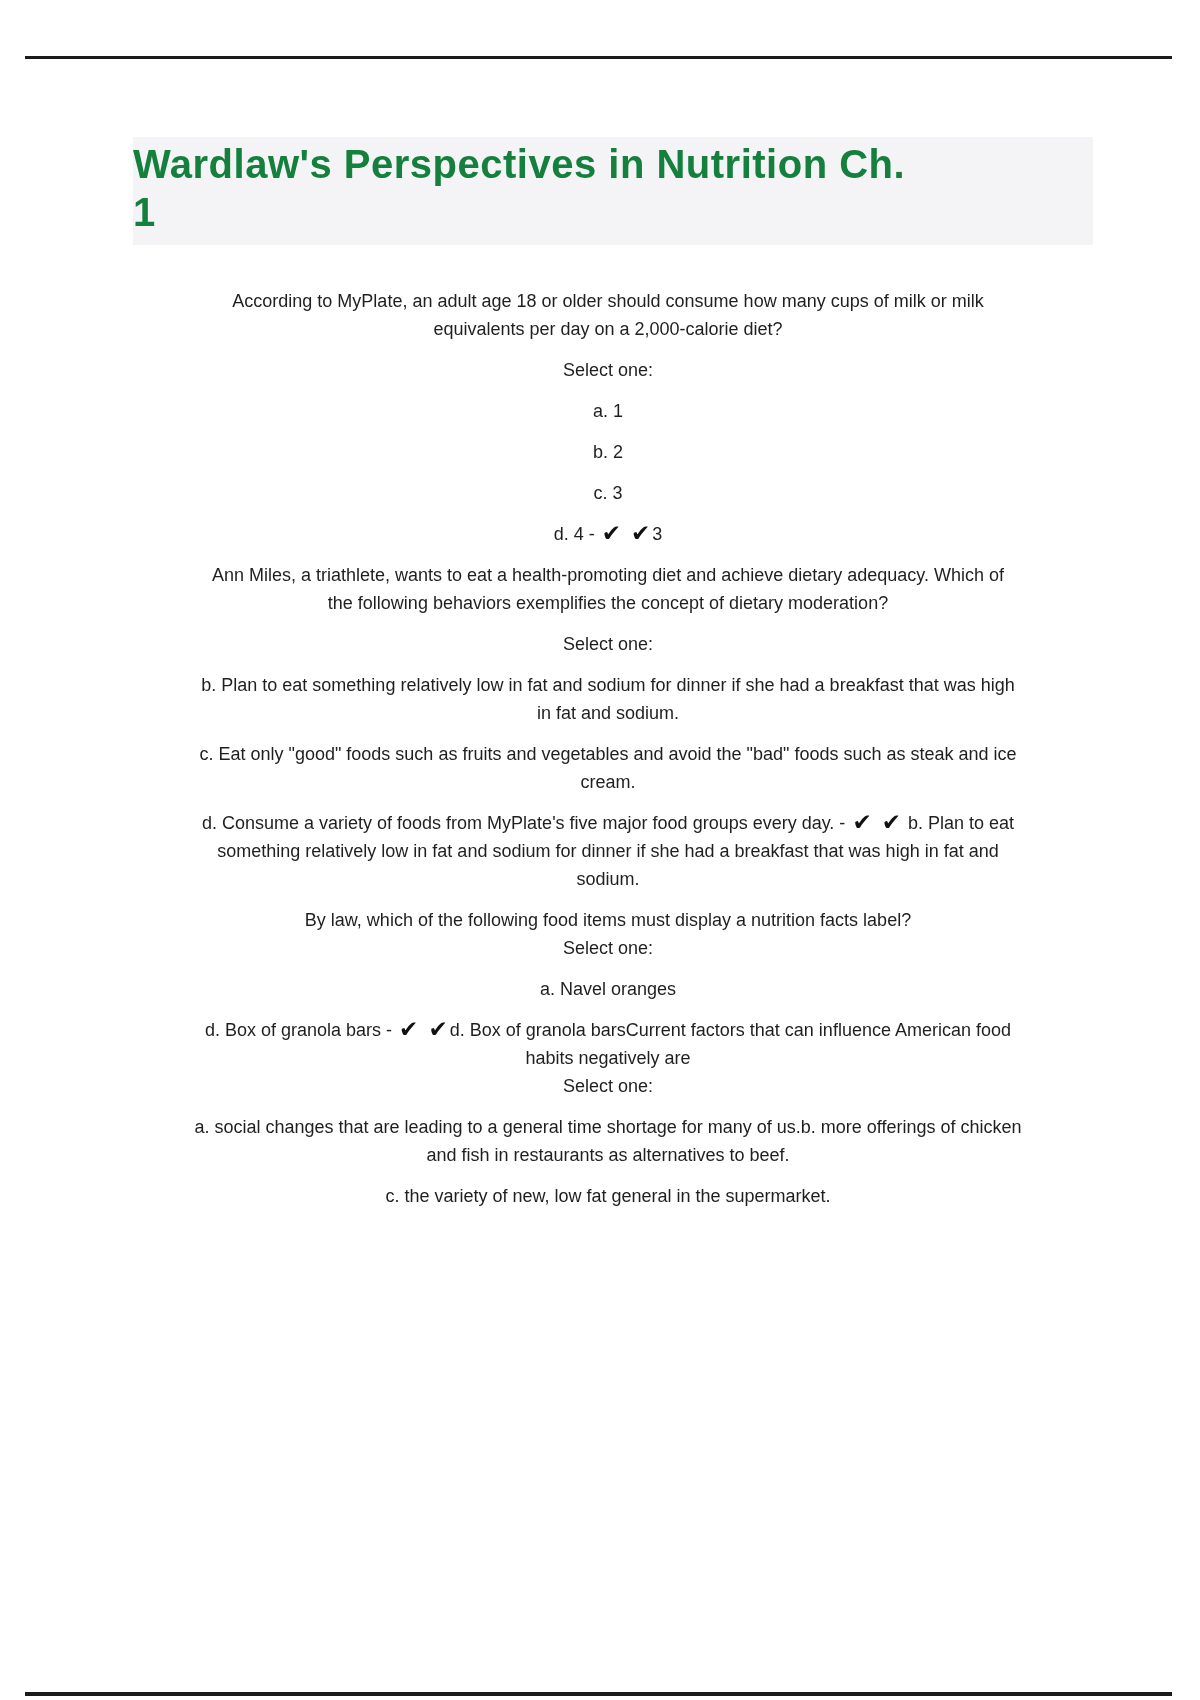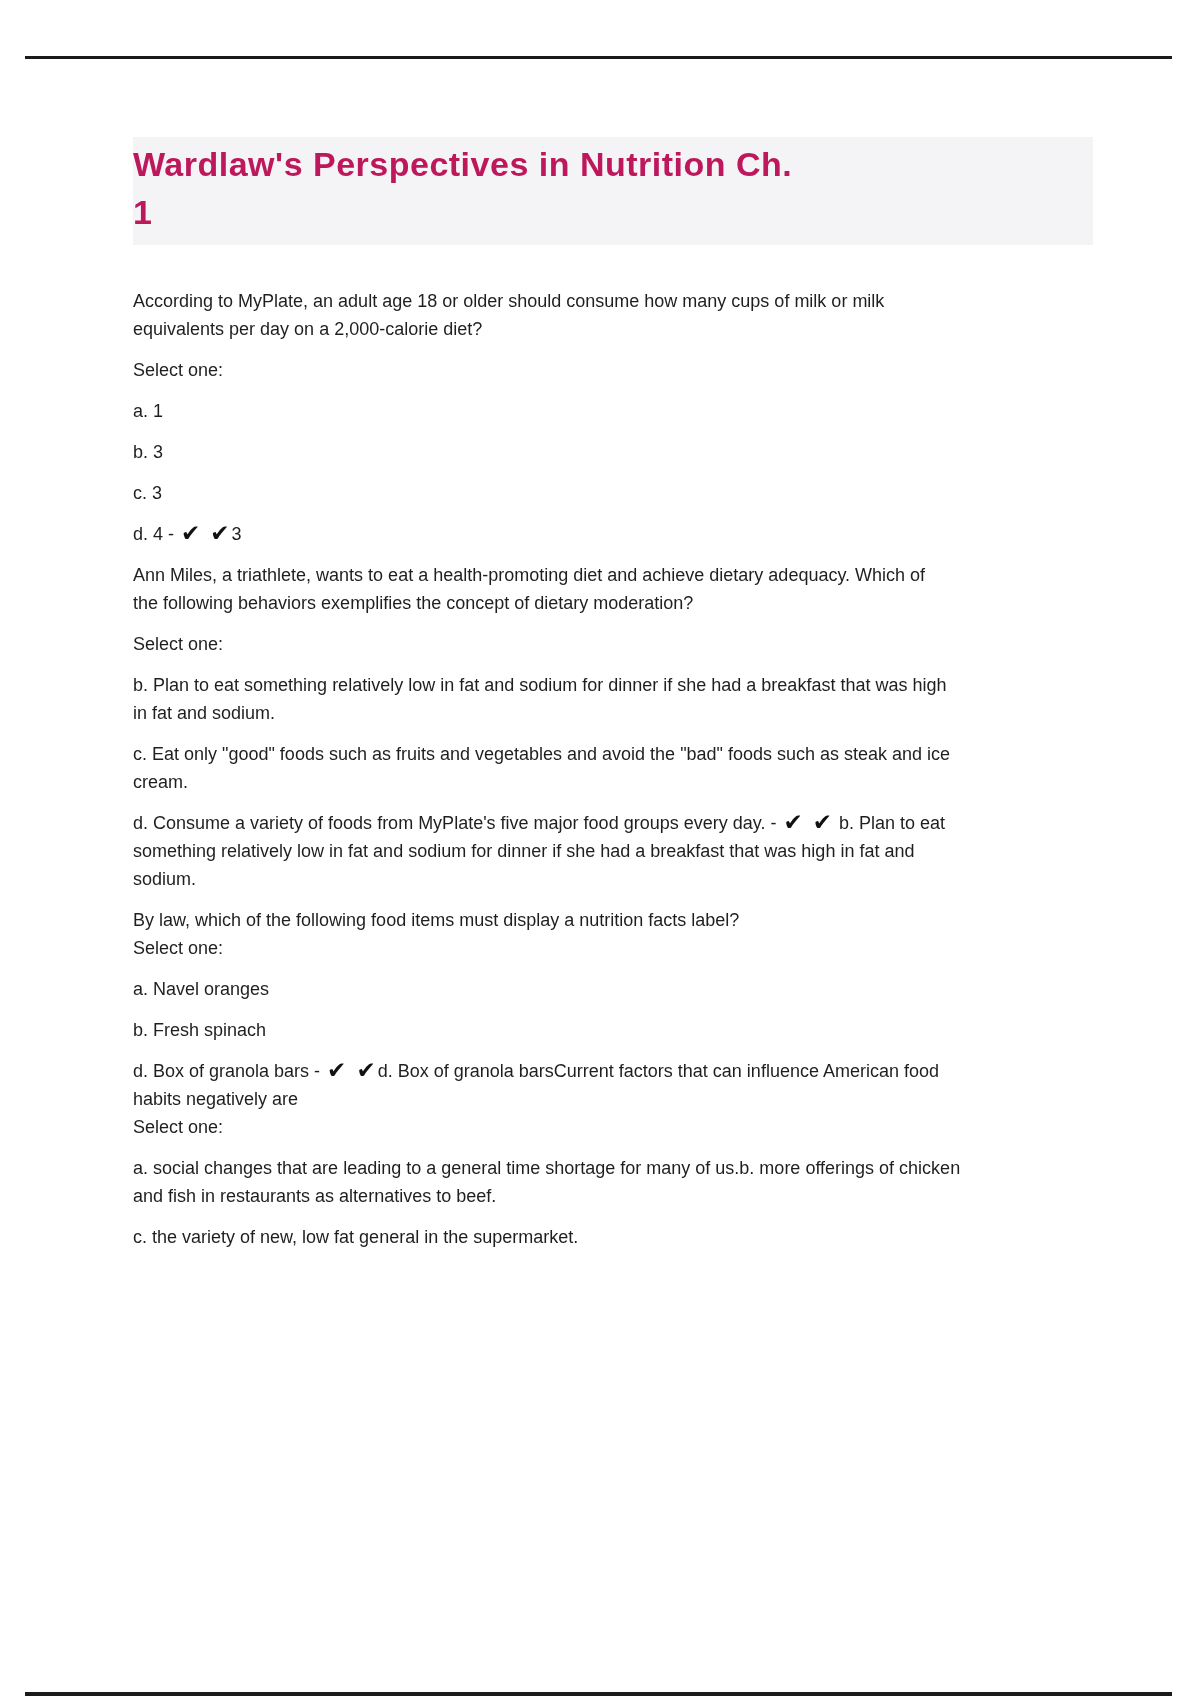--- a/index.html
+++ b/index.html
@@ -24,33 +24,34 @@
   .content {
     position: absolute;
     left: 133px;
     top: 137px;
     width: 950px;
   }
   h1.title-block {
     margin: 0 0 42px 0;
     width: 960px;
     background: #F4F4F7;
-    color: #be185d;
-    font-size: 34px;
+    color: #15803d;
+    font-size: 40px;
     line-height: 48px;
     font-weight: 700;
     padding: 3px 0 9px 0;
     white-space: pre-wrap;
     letter-spacing: 0.5px;
   }
   .para {
     margin: 0 0 13px 0;
     font-size: 18px;
     line-height: 28px;
     white-space: pre-wrap;
+    text-align: center;
   }
   .check {
     display: inline-block;
     font-weight: 700;
     font-size: 23px;
     line-height: 1;
     color: #111111;
     transform: translateY(1px);
   }
   .check.c1 { margin-left: 2px; }
@@ -64,42 +65,41 @@
 
   <div class="content">
     <h1 class="title-block">Wardlaw's Perspectives in Nutrition Ch.
 1</h1>
 
     <section>
       <p class="para">According to MyPlate, an adult age 18 or older should consume how many cups of milk or milk
 equivalents per day on a 2,000-calorie diet?</p>
       <p class="para">Select one:</p>
       <p class="para">a. 1</p>
-      <p class="para">b. 3</p>
+      <p class="para">b. 2</p>
       <p class="para">c. 3</p>
       <p class="para"><span>d. 4 - </span><span class="check c1">✔</span><span class="check c2">✔</span><span>3</span></p>
     </section>
 
     <section>
       <p class="para">Ann Miles, a triathlete, wants to eat a health-promoting diet and achieve dietary adequacy. Which of
 the following behaviors exemplifies the concept of dietary moderation?</p>
       <p class="para">Select one:</p>
       <p class="para">b. Plan to eat something relatively low in fat and sodium for dinner if she had a breakfast that was high
 in fat and sodium.</p>
       <p class="para">c. Eat only "good" foods such as fruits and vegetables and avoid the "bad" foods such as steak and ice
 cream.</p>
       <p class="para"><span>d. Consume a variety of foods from MyPlate's five major food groups every day. - </span><span class="check c1">✔</span><span class="check c2">✔</span><span> b. Plan to eat
 something relatively low in fat and sodium for dinner if she had a breakfast that was high in fat and
 sodium.</span></p>
     </section>
 
     <section>
       <p class="para"><span>By law, which of the following food items must display a nutrition facts label?</span><br><span>Select one:</span></p>
       <p class="para">a. Navel oranges</p>
-      <p class="para">b. Fresh spinach</p>
       <p class="para"><span>d. Box of granola bars - </span><span class="check c1">✔</span><span class="check c2">✔</span><span>d. Box of granola barsCurrent factors that can influence American food
 habits negatively are</span><br><span>Select one:</span></p>
     </section>
 
     <section>
       <p class="para">a. social changes that are leading to a general time shortage for many of us.b. more offerings of chicken
 and fish in restaurants as alternatives to beef.</p>
       <p class="para">c. the variety of new, low fat general in the supermarket.</p>
     </section>
   </div>

